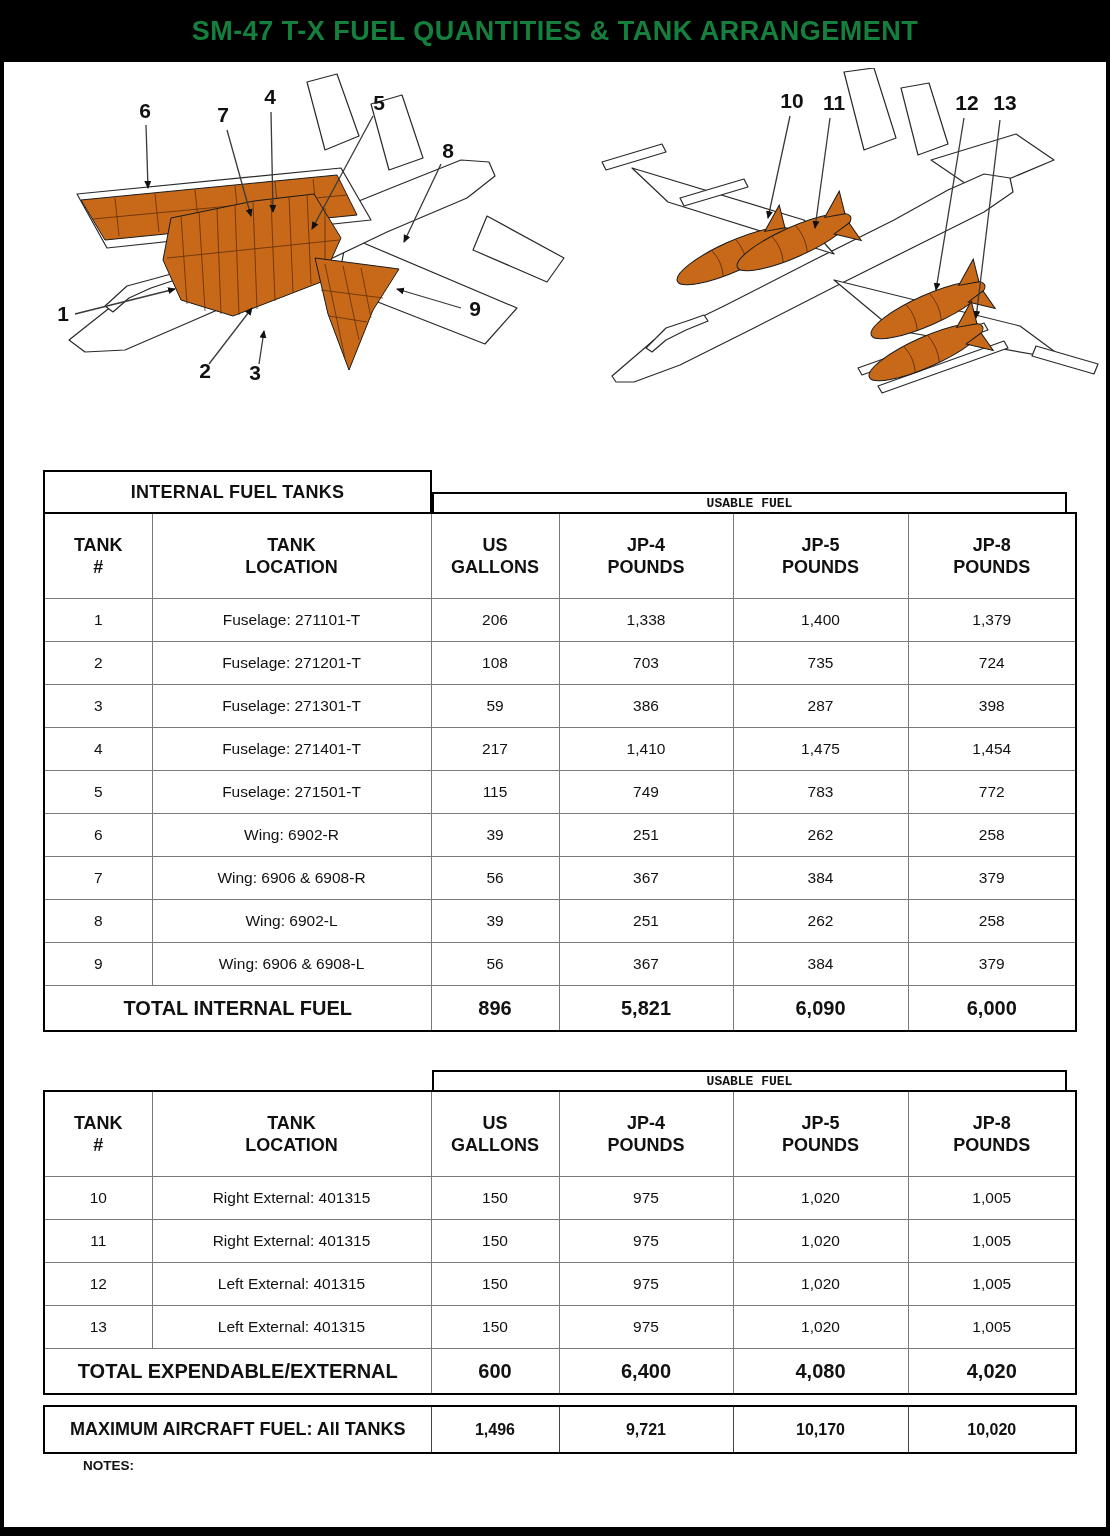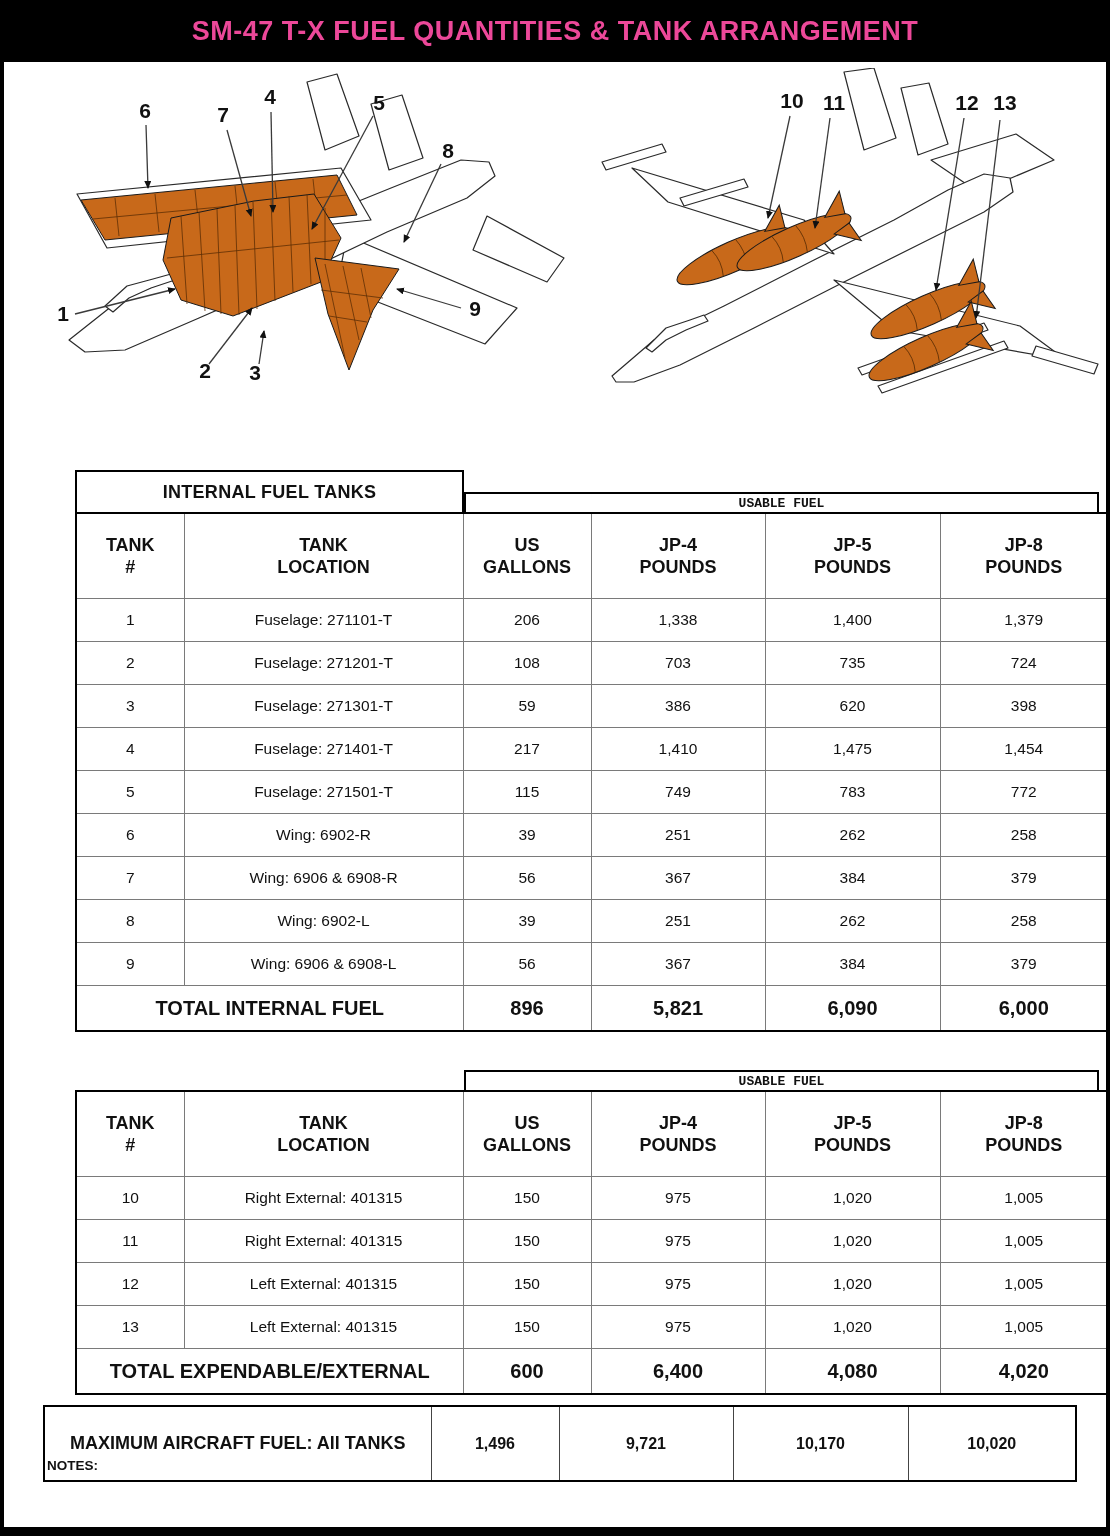--- a/index.html
+++ b/index.html
@@ -1,40 +1,40 @@
 <!DOCTYPE html>
 <html><head>
 <meta charset="utf-8">
 <style>
   html,body{margin:0;padding:0;background:#ffffff;}
   .page{position:relative;width:1110px;height:1536px;box-sizing:border-box;
         border-left:4px solid #000;border-right:4px solid #000;border-bottom:9px solid #000;
         background:#fff;font-family:"Liberation Sans", sans-serif;color:#111;overflow:hidden;}
-  .titlebar{position:absolute;top:0;left:0;right:0;height:62px;background:#000;color:#ec4899;
+  .titlebar{position:absolute;top:0;left:0;right:0;height:62px;background:#000;color:#15803d;
         display:flex;align-items:center;justify-content:center;font-size:27px;font-weight:bold;letter-spacing:.5px;}
   .diag{position:absolute;}
-  .fuelwrap{position:absolute;left:39px;width:1024px;margin-left:32px;}
+  .fuelwrap{position:absolute;left:39px;width:1024px;}
   .band{position:relative;height:42px;}
   .bandtitle{position:absolute;left:0;top:0;width:389px;height:44px;border:2px solid #000;background:#fff;
         box-sizing:border-box;display:flex;align-items:center;justify-content:center;
         font-weight:bold;font-size:18px;letter-spacing:.3px;z-index:2;}
   .usable{position:absolute;left:389px;right:0;top:22px;height:22px;border:2px solid #000;background:#fff;
         box-sizing:border-box;display:flex;align-items:center;justify-content:center;
         font-weight:bold;font-size:13px;z-index:1;font-family:Liberation Mono, monospace;}
   table.fuel{border-collapse:collapse;table-layout:fixed;width:1032px;border:2px solid #000;background:#fff;padding-left:28px;}
   table.fuel th,table.fuel td{border:1px solid #7a7a7a;text-align:center;vertical-align:middle;padding:0;}
   table.fuel th{height:84px;font-size:18px;font-weight:bold;line-height:22px;}
   table.fuel td{height:42px;font-size:15.5px;font-weight:normal;}
   table.fuel tr.totalrow td{height:44px;font-weight:bold;font-size:20px;}
   table.maxt{position:absolute;left:39px;top:1405px;border-collapse:collapse;table-layout:fixed;width:1032px;border:2px solid #000;background:#fff;}
-  table.maxt td{border:1.5px solid #444;height:45px;text-align:center;vertical-align:middle;font-weight:bold;padding:14px;}
+  table.maxt td{border:1.5px solid #444;height:45px;text-align:center;vertical-align:middle;font-weight:bold;padding:0;}
   td.maxlabel{font-size:18px;}
   td.maxval{font-size:16px;}
   .notes{position:absolute;left:43px;top:1458px;width:1030px;font-size:13.5px;line-height:16.5px;}
-  .notes .nh{font-weight:bold;}
+  .notes .nh{font-weight:bold;margin-left:36px;}
   .callout{font-size:21px;font-weight:bold;fill:#111;}
   .jetline{fill:#fff;stroke:#2a2a2a;stroke-width:1.2;stroke-linejoin:round;}
   .tankgrid{stroke:#5e2f05;stroke-width:.8;fill:none;}
   .leader{stroke:#3a3a3a;stroke-width:1.3;fill:none;}
 </style>
 </head>
 <body>
 
 <div class="page">
 
@@ -200,21 +200,21 @@
             <td>108</td>
             <td>703</td>
             <td>735</td>
             <td>724</td>
           </tr>
       <tr>
             <td>3</td>
             <td>Fuselage: 271301-T</td>
             <td>59</td>
             <td>386</td>
-            <td>620</td>
+            <td>287</td>
             <td>398</td>
           </tr>
       <tr>
             <td>4</td>
             <td>Fuselage: 271401-T</td>
             <td>217</td>
             <td>1,410</td>
             <td>1,475</td>
             <td>1,454</td>
           </tr>

